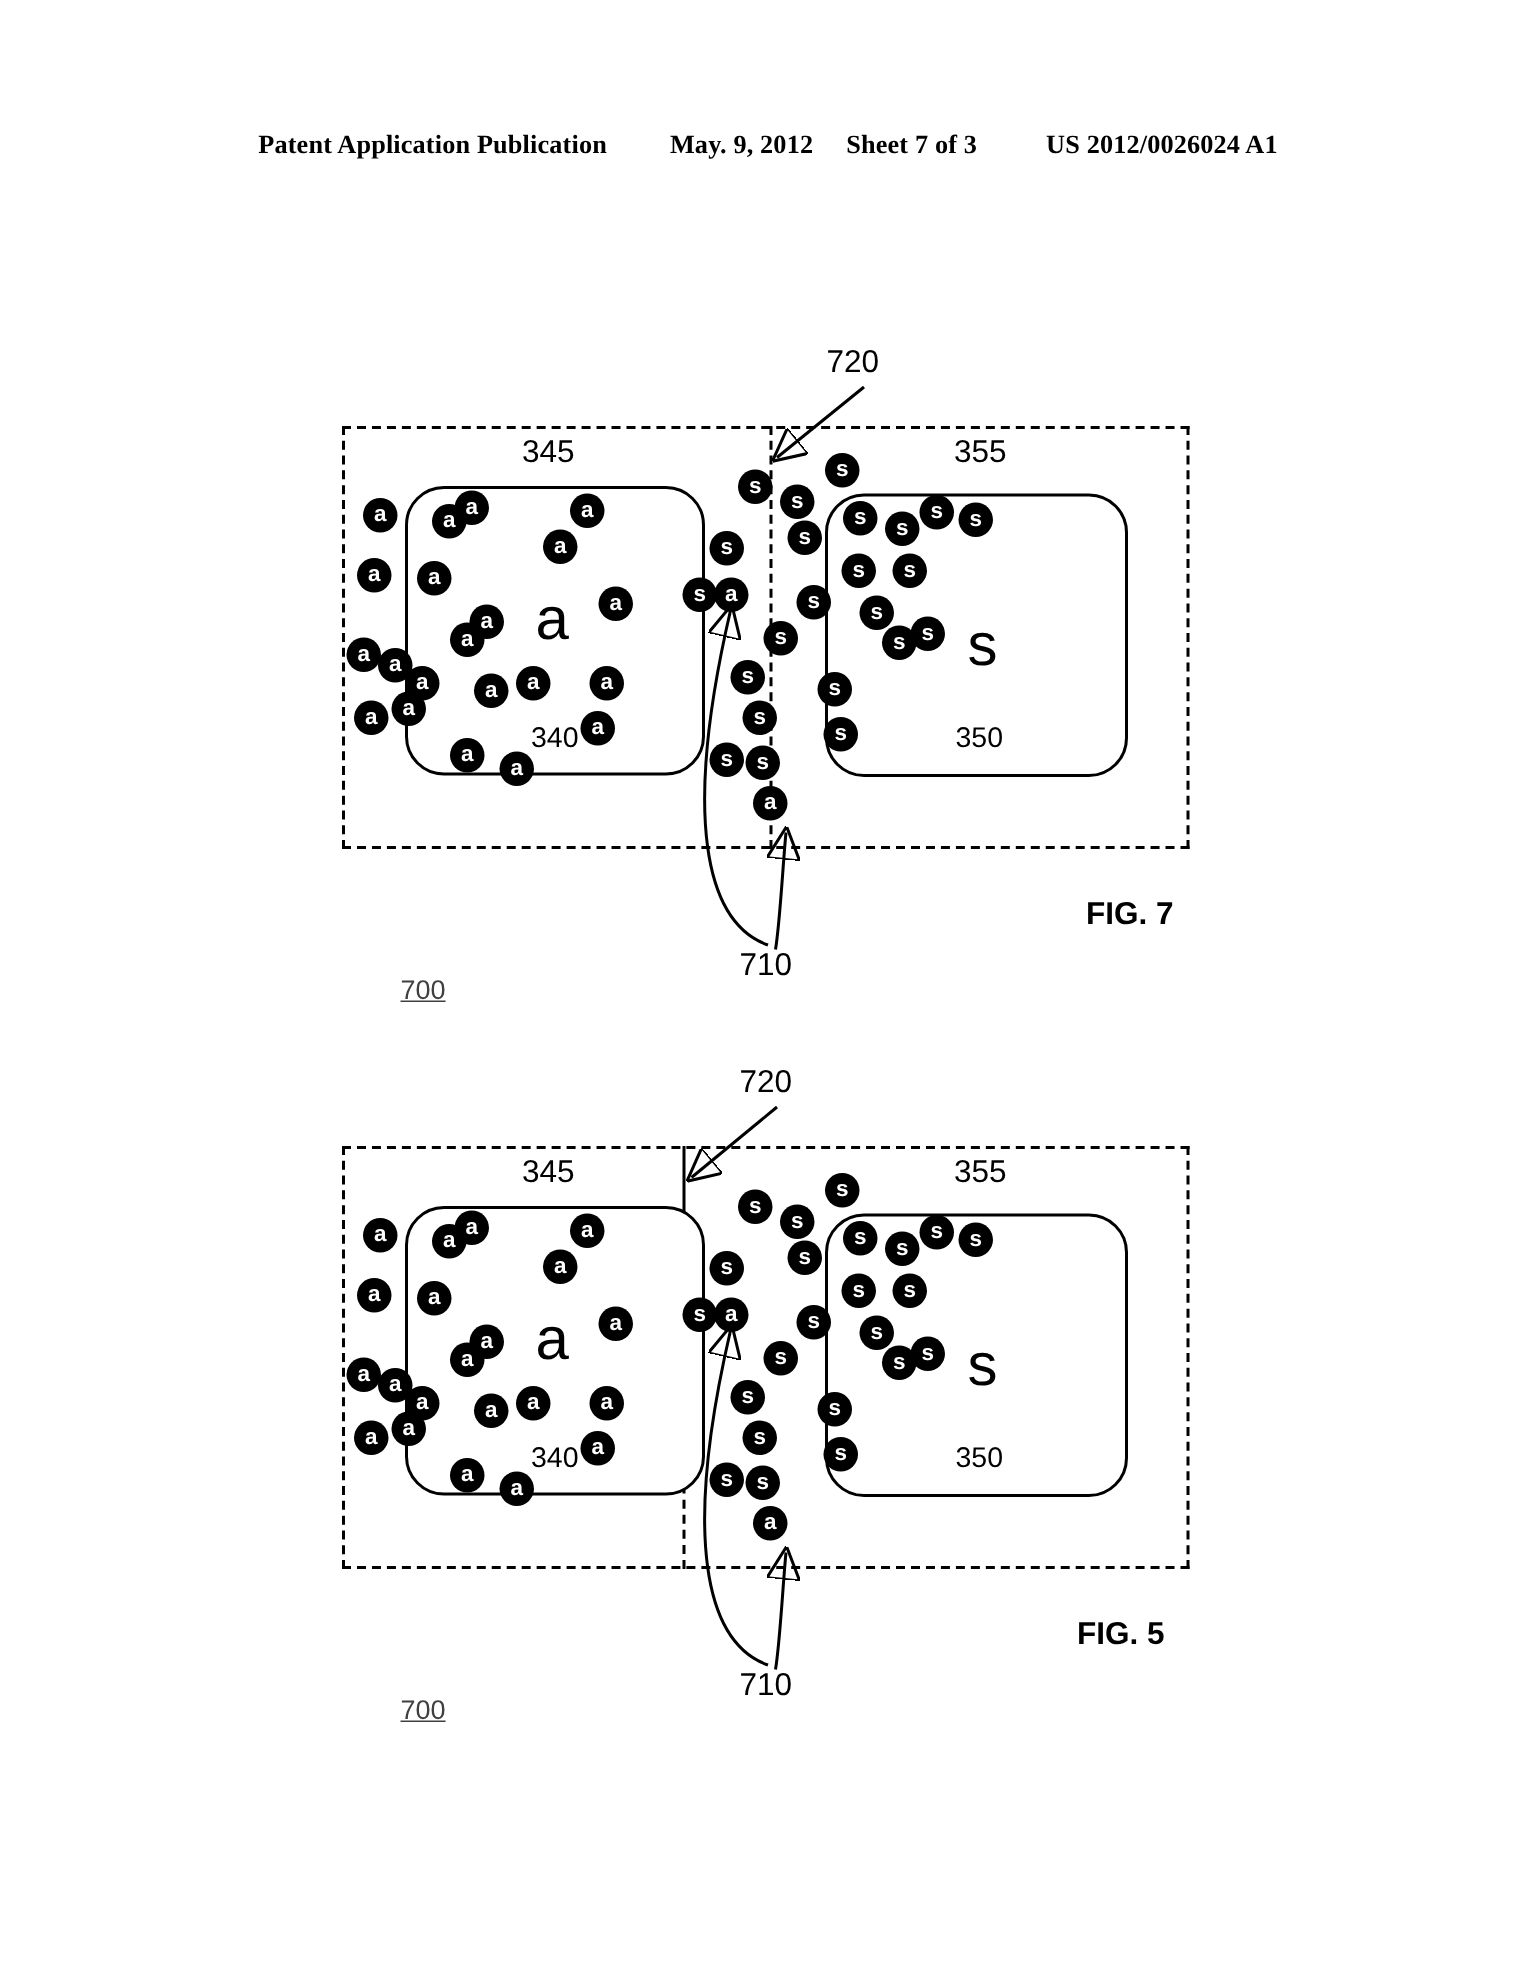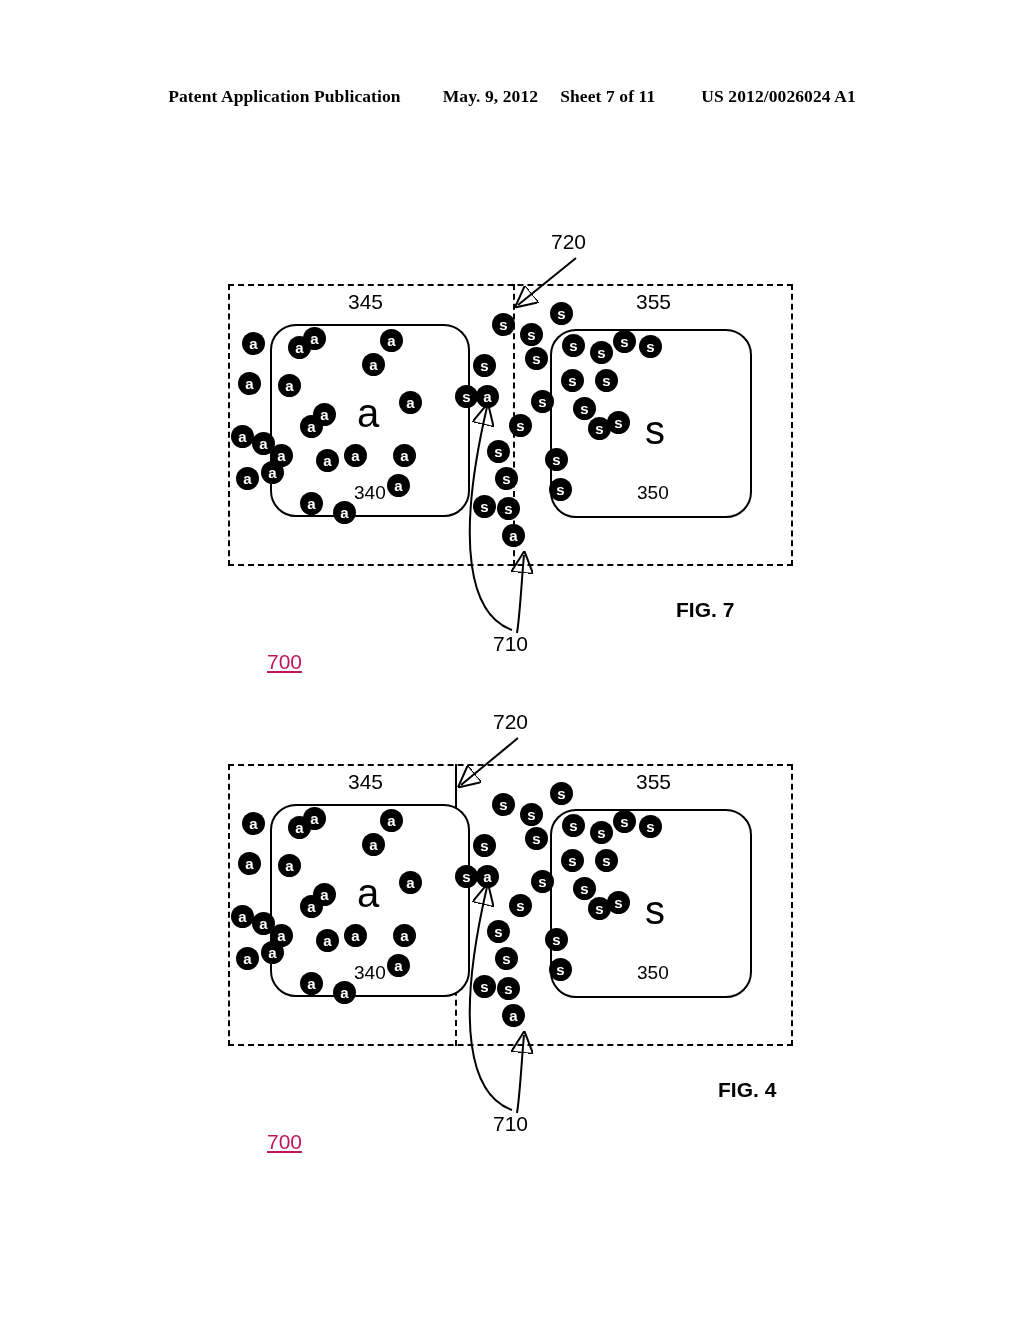--- a/index.html
+++ b/index.html
@@ -132,41 +132,41 @@
     font-weight: bold;
     font-size: 21px;
     color: #000000;
     white-space: nowrap;
   }
 
   
   .fig-id {
     position: absolute;
     font-family: "Liberation Sans", sans-serif;
-    font-size: 21px;
-    color: #be185d;
+    font-size: 18px;
+    color: #404040;
     text-decoration: underline;
     white-space: nowrap;
   }
 
   .leaders { position: absolute; left: 0; top: 0; }
   .leaders line, .leaders path, .leaders polyline {
     stroke: #000000;
     fill: none;
   }
 </style>
 </head>
 <body>
 
 <div id="page-header">
   <span class="hdr-seg">Patent Application Publication</span>
   <span class="gap-1"></span>
   <span class="hdr-seg">May. 9, 2012</span>
   <span class="gap-2"></span>
-  <span class="hdr-seg">Sheet 7 of 11</span>
+  <span class="hdr-seg">Sheet 7 of 3</span>
   <span class="gap-3"></span>
   <span class="hdr-seg">US 2012/0026024 A1</span>
 </div>
 
 <div class="figure-block" id="figure-7">
   <div class="fig-canvas">
 
     <div class="outer-dashed" style="left:228px; top:69px; width:565px; height:282px;"></div>
 
     <div class="boundary-line" style="left:513px; top:69px; height:282px;"></div>
@@ -340,21 +340,21 @@
         <marker id="ah7b" markerWidth="11" markerHeight="11" refX="9" refY="5.5" orient="auto">
           <path d="M0,0 L11,5.5 L0,11 z" fill="#000000"></path>
         </marker>
       </defs>
       <path d="M512,415 C470,400 455,330 487,192" stroke-width="2" marker-end="url(#ah7b)"></path>
       <path d="M517,418 C520,400 522,360 524,340" stroke-width="2" marker-end="url(#ah7b)"></path>
     </svg>
 
     <div class="ref-num" style="left:493px; top:418px;">710</div>
 
-    <div class="fig-caption" style="left:676px; top:383px;">FIG. 7</div>
+    <div class="fig-caption" style="left:724px; top:383px;">FIG. 7</div>
     <div class="fig-id" style="left:267px; top:435px;">700</div>
   </div>
 </div>
 
 <div class="figure-block" id="figure-8">
   <div class="fig-canvas">
 
     <div class="outer-dashed" style="left:228px; top:69px; width:565px; height:282px;"></div>
 
     <div class="boundary-line solid-seg" style="left:455px; top:69px; height:105px;"></div>
@@ -529,16 +529,16 @@
         <marker id="ah8b" markerWidth="11" markerHeight="11" refX="9" refY="5.5" orient="auto">
           <path d="M0,0 L11,5.5 L0,11 z" fill="#000000"></path>
         </marker>
       </defs>
       <path d="M512,415 C470,400 455,330 487,192" stroke-width="2" marker-end="url(#ah8b)"></path>
       <path d="M517,418 C520,400 522,360 524,340" stroke-width="2" marker-end="url(#ah8b)"></path>
     </svg>
 
     <div class="ref-num" style="left:493px; top:418px;">710</div>
 
-    <div class="fig-caption" style="left:718px; top:383px;">FIG. 4</div>
+    <div class="fig-caption" style="left:718px; top:383px;">FIG. 5</div>
     <div class="fig-id" style="left:267px; top:435px;">700</div>
   </div>
 </div>
 
 </body></html>

